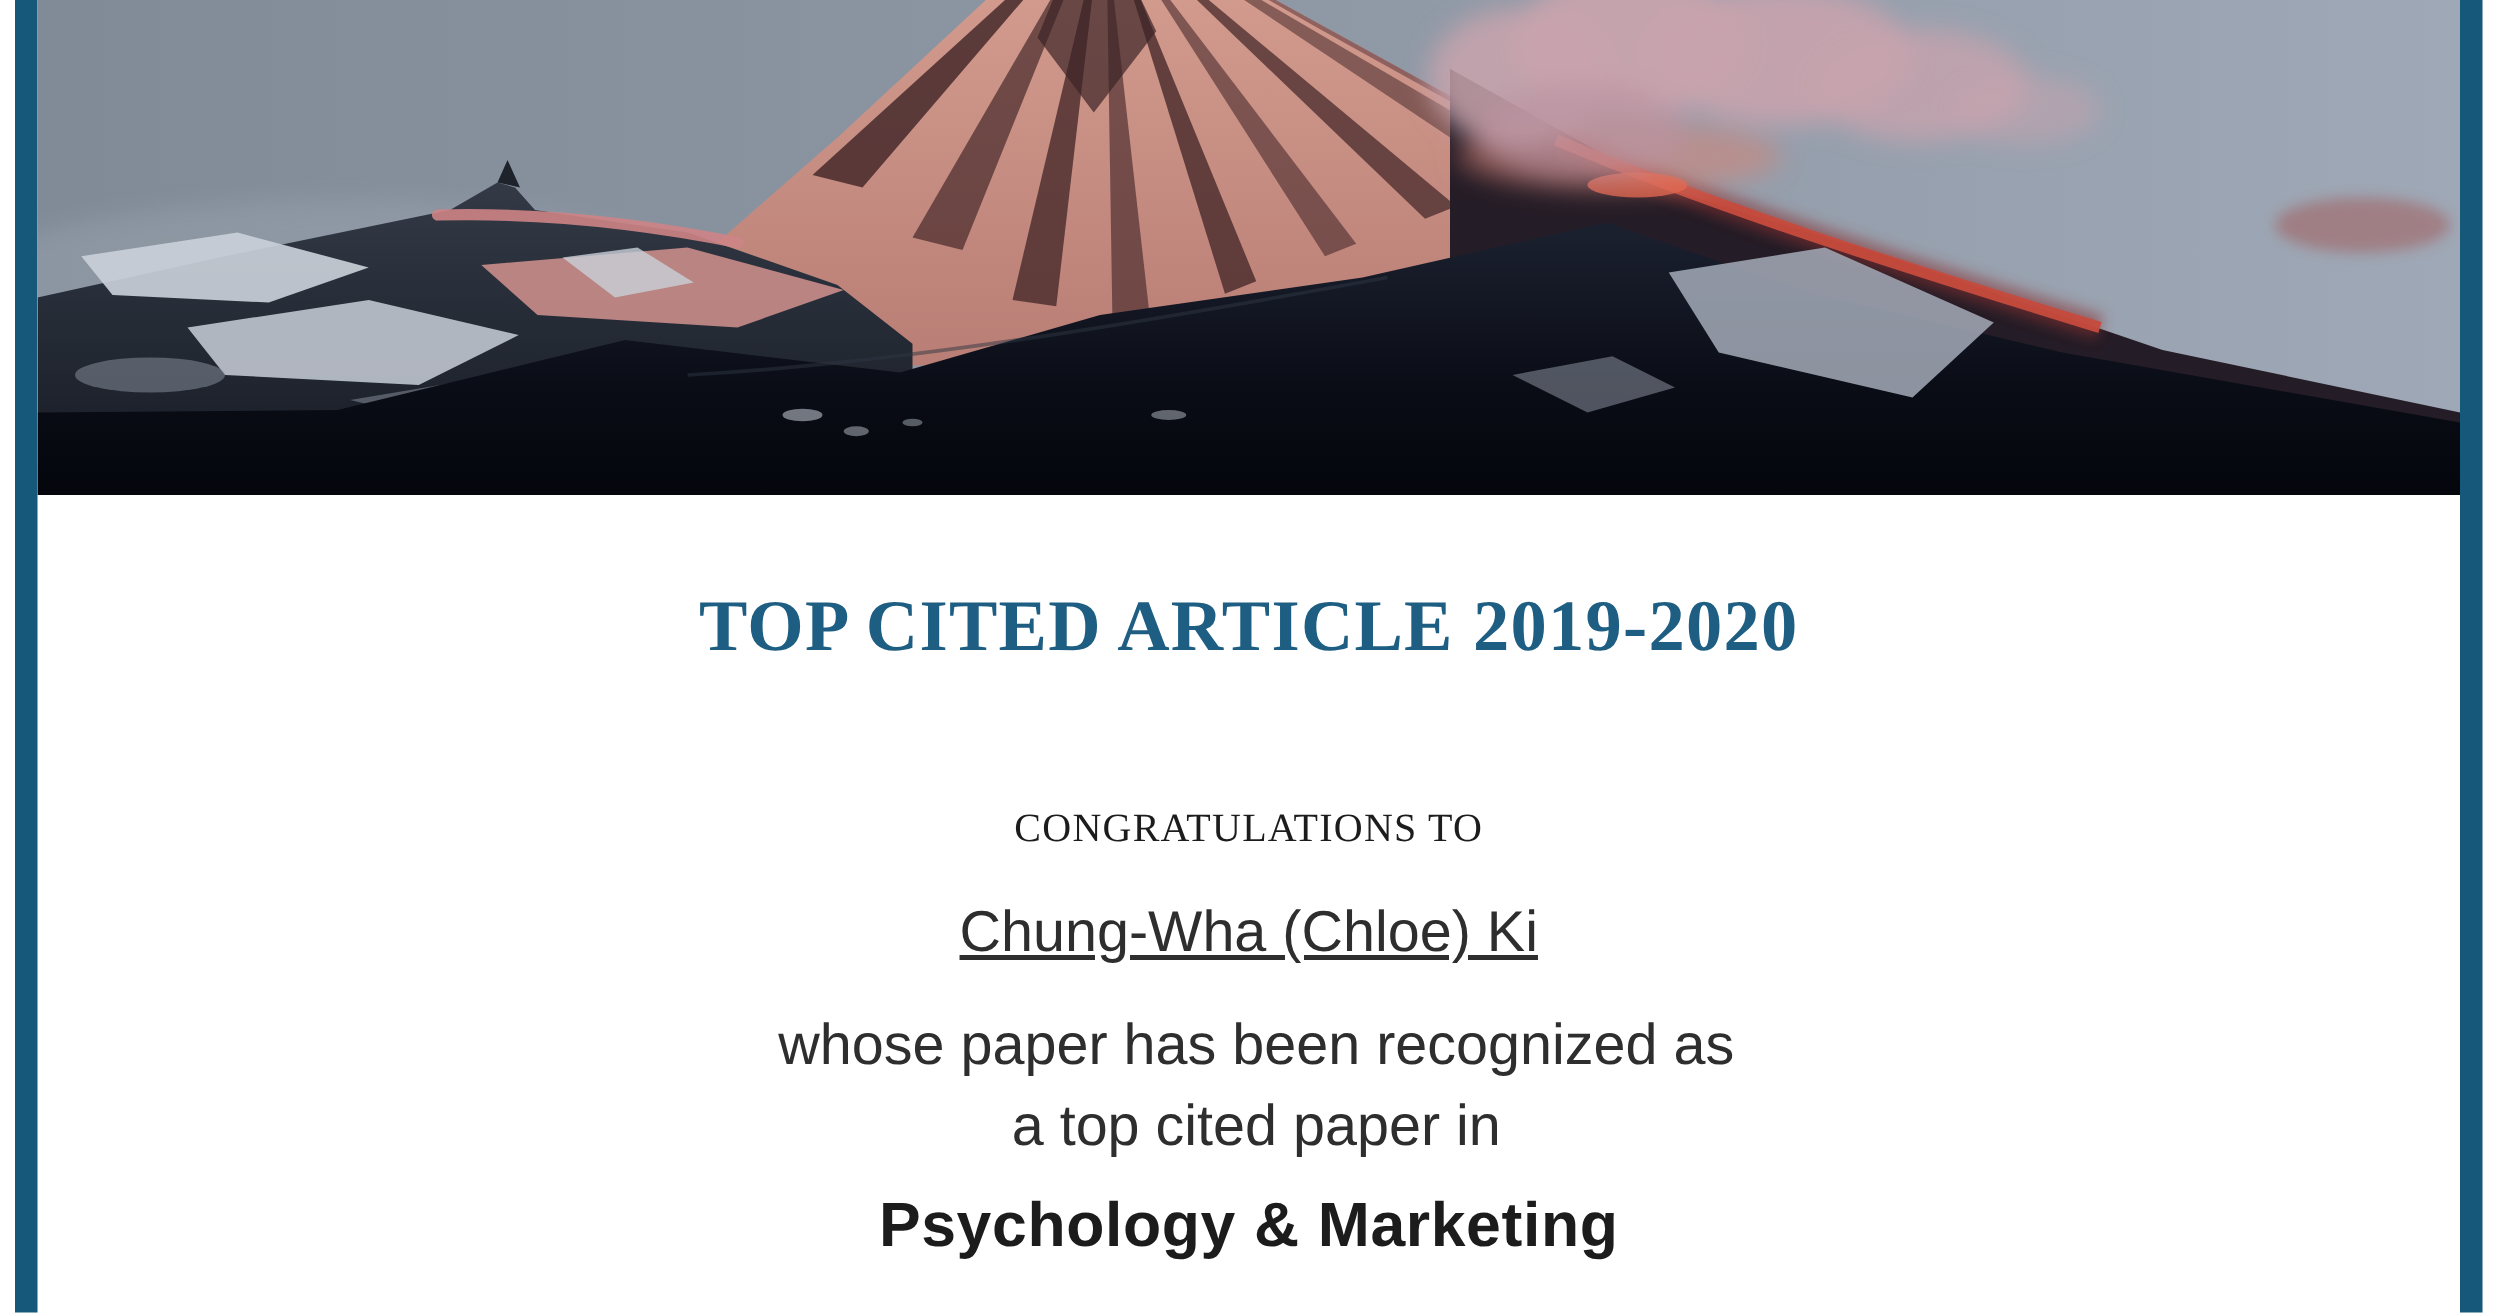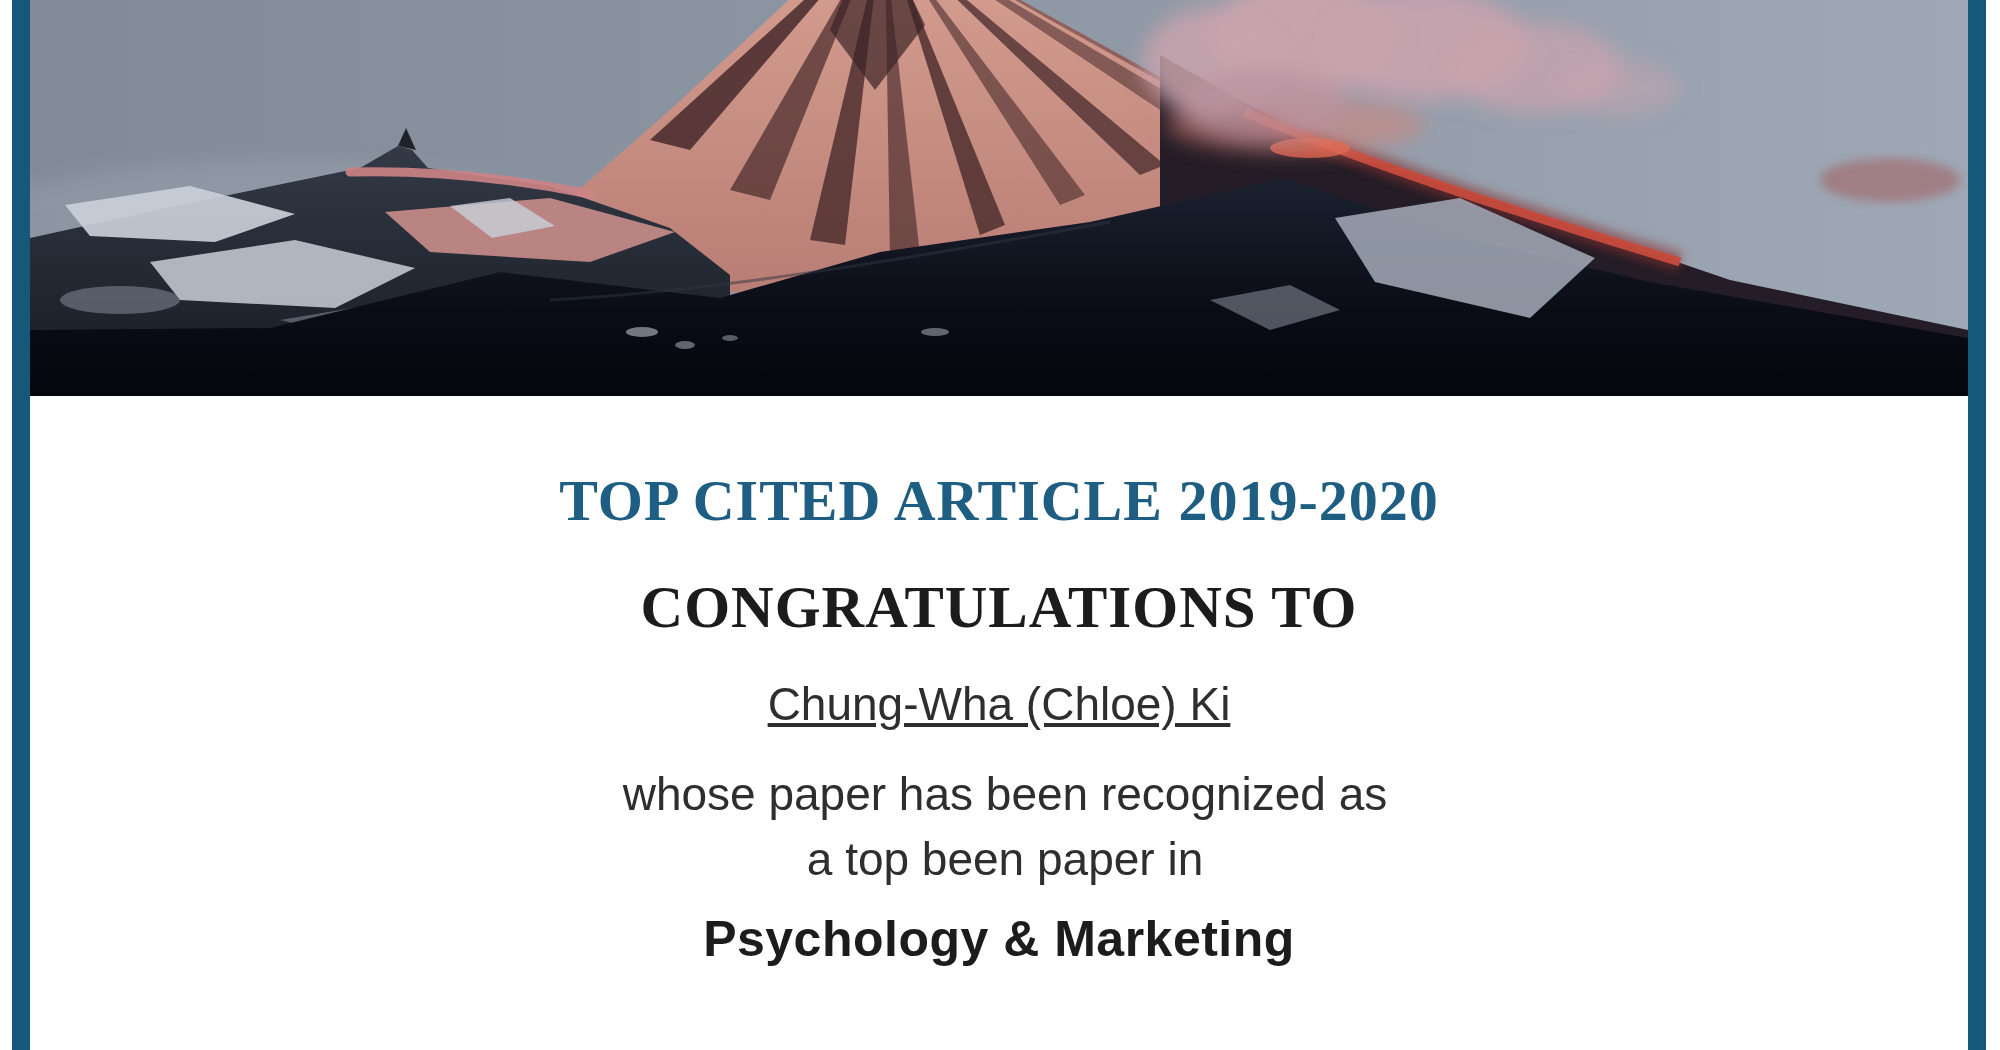--- a/index.html
+++ b/index.html
@@ -38,24 +38,24 @@
   .title{
     margin-top:76px;
     font-family:"Liberation Serif", serif;
     font-weight:bold;
     font-size:58px;
     line-height:1.0;
     letter-spacing:1px;
     color:var(--title-color);
   }
   .salutation{
-    margin-top:48px;
+    margin-top:116px;
     font-family:"Liberation Serif", serif;
-    font-weight:bold;
-    font-size:59px;
+    font-weight:normal;
+    font-size:32px;
     line-height:1.0;
     letter-spacing:1px;
     color:var(--heading-text-color);
   }
   .recipient{
     margin-top:42px;
     font-size:46px;
     line-height:1.1;
     color:var(--body-text-color);
     text-decoration:underline;
@@ -167,19 +167,19 @@
 
   <div class="content">
     <h1 class="title">TOP CITED ARTICLE 2019-2020</h1>
 
     <h2 class="salutation">CONGRATULATIONS TO</h2>
 
     <div class="recipient">Chung-Wha (Chloe) Ki</div>
 
     <div class="recognition">
       <div>whose paper has been recognized as</div>
-      <div>a top been paper in</div>
+      <div>a top cited paper in</div>
     </div>
 
     <div class="journal">Psychology &amp; Marketing</div>
   </div>
 
 </div>
 
 </body></html>

